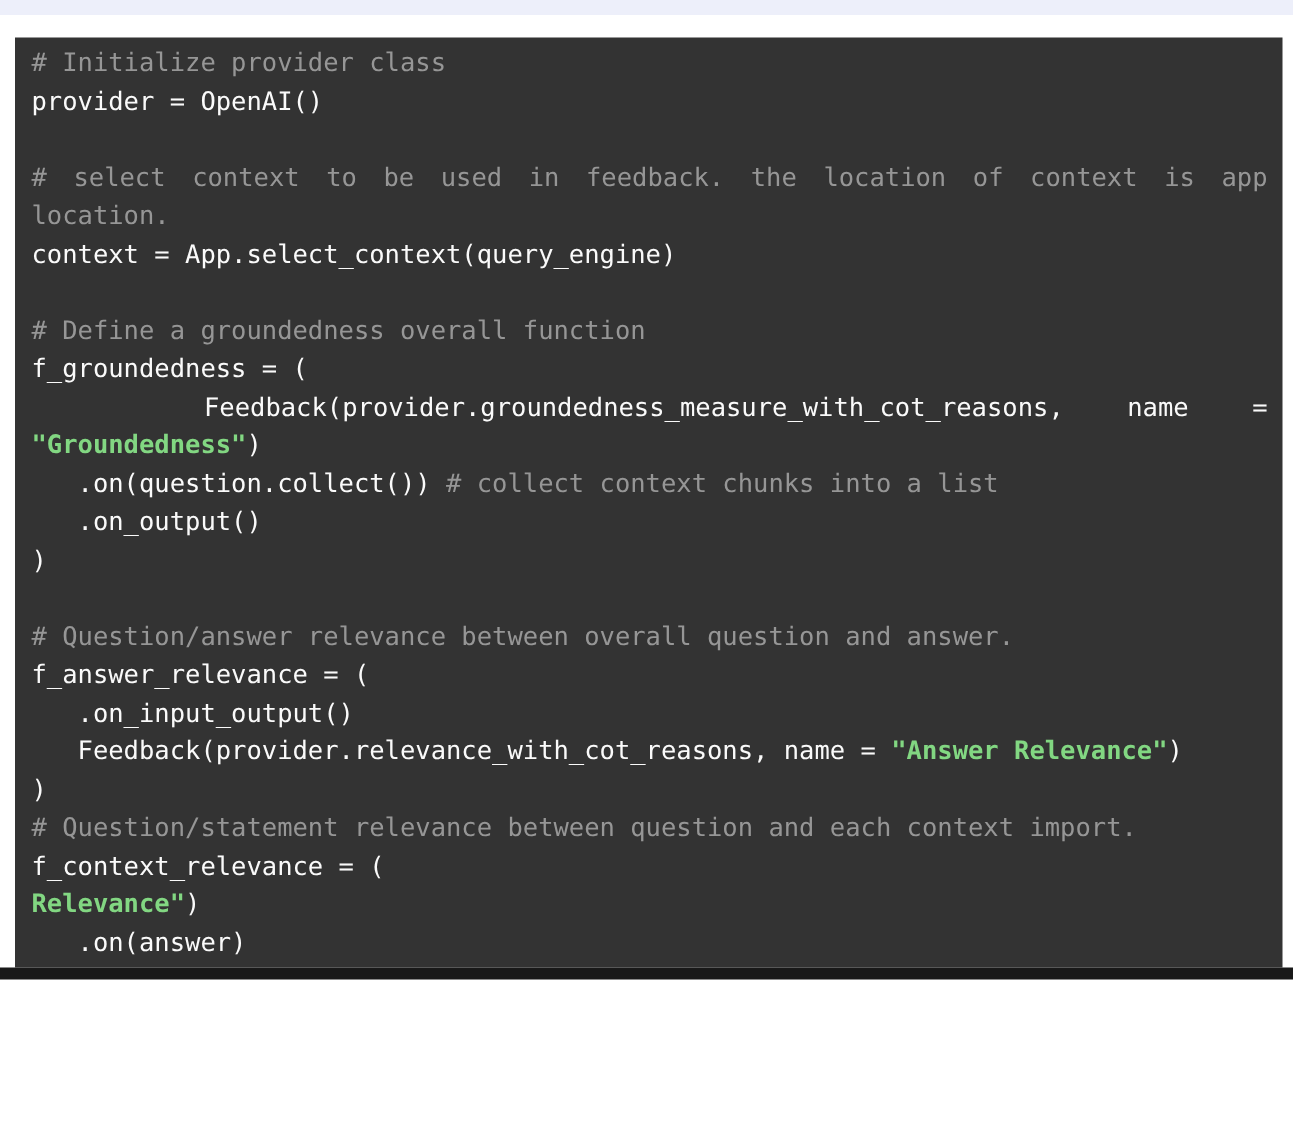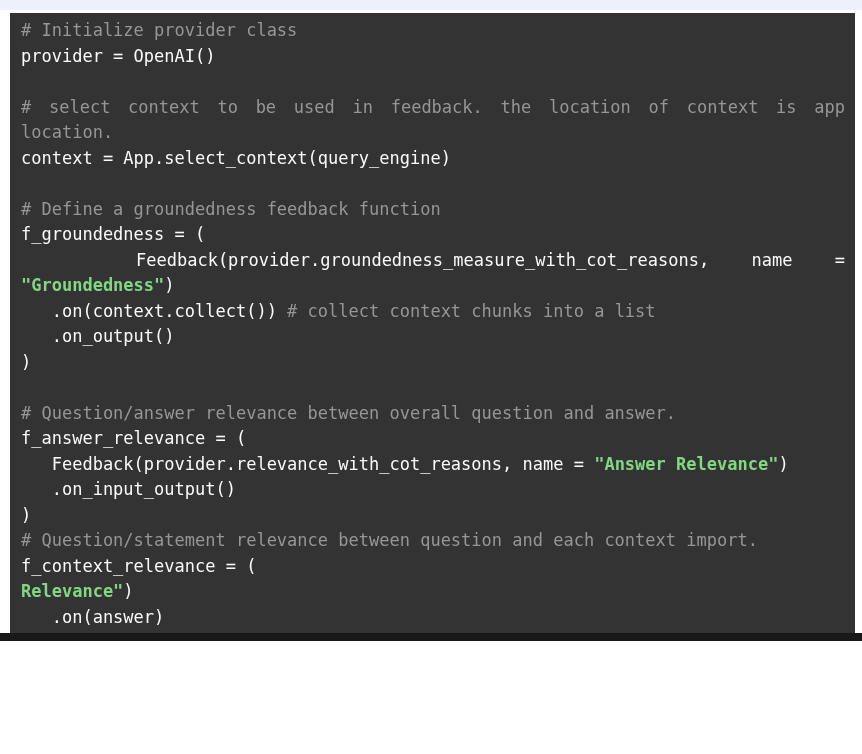--- a/index.html
+++ b/index.html
@@ -13,21 +13,21 @@
   }
   *{box-sizing:border-box;}
   html,body{margin:0;padding:0;}
   body{
     width:862px;height:754px;overflow:hidden;
     background:var(--page-bg);
     font-family:"DejaVu Sans Mono","Liberation Mono",monospace;
   }
   .top-band{height:10px;width:862px;background:var(--top-band);}
   .code-block{
-    margin:3px 7px 0 10px;
+    margin:15px 7px 0 10px;
     height:620px;
     background:var(--code-bg);
     padding:5px 10px 0 11px;
     overflow:hidden;
     font-size:17px;
   }
   .line{
     white-space:pre;
     line-height:25.5px;
     min-height:25.5px;
@@ -51,32 +51,32 @@
 <div class="top-band"></div>
 
 <div class="code-block">
     <div class="line"><span class="seg-comment"># Initialize provider class</span></div>
     <div class="line"><span class="seg-code">provider = OpenAI()</span></div>
     <div class="line">&nbsp;</div>
     <div class="line justify"><span class="seg-comment"># select context to be used in feedback. the location of context is app</span></div>
     <div class="line"><span class="seg-comment">location.</span></div>
     <div class="line"><span class="seg-code">context = App.select_context(query_engine)</span></div>
     <div class="line">&nbsp;</div>
-    <div class="line"><span class="seg-comment"># Define a groundedness feedback function</span></div>
+    <div class="line"><span class="seg-comment"># Define a groundedness overall function</span></div>
     <div class="line"><span class="seg-code">f_groundedness = (</span></div>
     <div class="line justify" style="padding-left: 115px;"><span class="seg-code">Feedback(provider.groundedness_measure_with_cot_reasons, name =</span></div>
     <div class="line"><span class="seg-string">"Groundedness"</span><span class="seg-code">)</span></div>
-    <div class="line"><span class="seg-code">   .on(context.collect()) </span><span class="seg-comment"># collect context chunks into a list</span></div>
+    <div class="line"><span class="seg-code">   .on(question.collect()) </span><span class="seg-comment"># collect context chunks into a list</span></div>
     <div class="line"><span class="seg-code">   .on_output()</span></div>
     <div class="line"><span class="seg-code">)</span></div>
     <div class="line">&nbsp;</div>
     <div class="line"><span class="seg-comment"># Question/answer relevance between overall question and answer.</span></div>
     <div class="line"><span class="seg-code">f_answer_relevance = (</span></div>
+    <div class="line"><span class="seg-code">   .on_input_output()</span></div>
     <div class="line"><span class="seg-code">   Feedback(provider.relevance_with_cot_reasons, name = </span><span class="seg-string">"Answer Relevance"</span><span class="seg-code">)</span></div>
-    <div class="line"><span class="seg-code">   .on_input_output()</span></div>
     <div class="line"><span class="seg-code">)</span></div>
     <div class="line"><span class="seg-comment"># Question/statement relevance between question and each context import.</span></div>
     <div class="line"><span class="seg-code">f_context_relevance = (</span></div>
     <div class="line"><span class="seg-string">Relevance"</span><span class="seg-code">)</span></div>
     <div class="line"><span class="seg-code">   .on(answer)</span></div>
     <div class="line"><span class="seg-code">)</span></div>
   </div>
 
 <div class="bottom-bar"></div>
 

